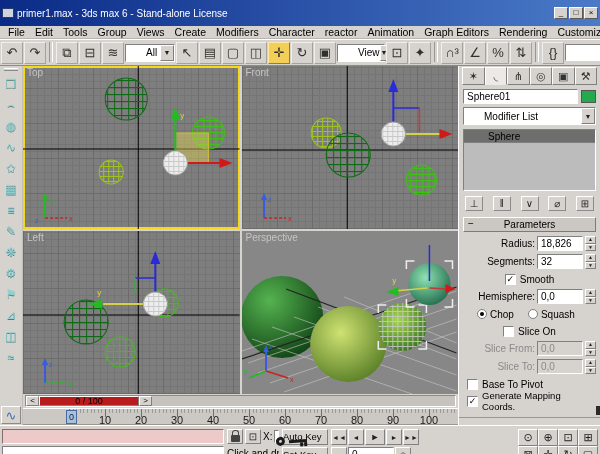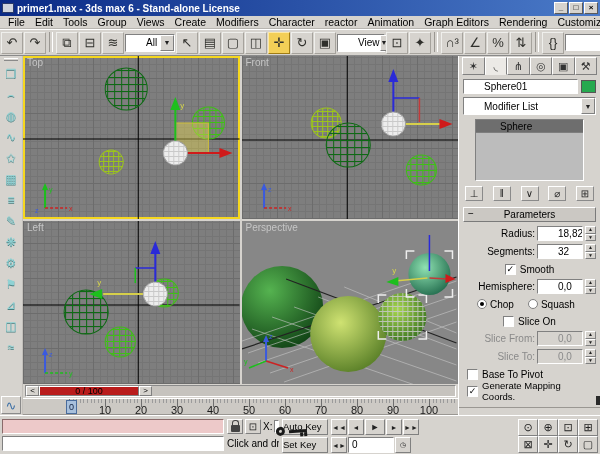--- a/index.html
+++ b/index.html
@@ -1,20 +1,20 @@
 <!DOCTYPE html>
 <html><head>
 <meta charset="utf-8">
 <style>
 *{box-sizing:border-box;margin:0;padding:0}
 html,body{background:#555}
 body{font-family:"Liberation Sans",sans-serif;font-size:11px;-webkit-font-smoothing:none}
 #app{width:600px;height:454px;background:#d6d3ce;position:relative;overflow:hidden}
 
-.titlebar{height:16px;background:linear-gradient(90deg,#0a2a86,#4a7ac8);display:flex;align-items:center;color:#fff;font-size:10px;font-weight:bold;padding:0 2px;gap:3px}
+.titlebar{height:26px;background:linear-gradient(90deg,#0a2a86,#4a7ac8);display:flex;align-items:center;color:#fff;font-size:10px;font-weight:normal;padding:0 2px;gap:3px}
 .appicon{width:12px;height:10px;background:#cfd4dc;border:1px solid #2a3a6a;flex:0 0 auto}
 .title-text{flex:1;white-space:nowrap;overflow:hidden}
 .winbtns{display:flex;gap:1px}
 .win-btn{width:14px;height:12px;background:#d6d3ce;border:1px solid;border-color:#fff #5a5a5a #5a5a5a #fff;font-size:8px;line-height:9px;text-align:center;color:#000}
 .menubar{height:13px;display:flex;align-items:center;padding-left:3px;background:#d6d3ce;border-bottom:1px solid #b8b5b0}
 .mitem{padding:0 5px;font-size:10.5px;white-space:nowrap}
 
 .toolbar{height:27px;display:flex;align-items:center;padding:1px 1px;border-top:1px solid #fff;border-bottom:1px solid #8a8a8a;gap:1px;overflow:hidden}
 .tbtn{width:22px;height:22px;flex:0 0 auto;display:flex;align-items:center;justify-content:center;font-size:13px;color:#30302c;background:#d6d3ce;border:1px solid;border-color:#efefec #a5a29c #a5a29c #efefec}
 .tbtn[data-active]{background:#f3cf57;border-color:#fce9a8 #a07c14 #a07c14 #fce9a8}
@@ -51,25 +51,25 @@
 .ruler-nums span{width:36px;text-align:center;flex:0 0 auto}
 .frame-marker{position:absolute;left:43px;top:1px;width:11px;height:14px;background:#a8c0dc;border:1px solid #4a6c9c;font-size:9px;text-align:center;line-height:12px;color:#102040}
 
 .cmdcol{width:142px;display:flex;flex-direction:column;background:#d6d3ce;border-left:1px solid #fff}
 .cmd{height:351px;display:flex;flex-direction:column;padding:0 2px;position:relative}
 .cmdfill{flex:1;border-top:1px solid #9a9792}
 .tabs{height:19px;display:flex;padding:1px 1px 0;gap:0}
 .tab{flex:1;height:18px;background:#d6d3ce;border:1px solid;border-color:#fff #808080 #808080 #fff;display:flex;align-items:center;justify-content:center;font-size:11px;color:#333}
 .tab[data-active]{background:#eceae6;border-bottom-color:#eceae6}
 .namerow{display:flex;align-items:center;gap:3px;margin:4px 2px 2px}
-.field{background:#fff;border:1px solid;border-color:#808080 #fff #fff #808080;height:15px;font-size:10px;padding:1px 20px;overflow:hidden;white-space:nowrap}
+.field{background:#fff;border:1px solid;border-color:#808080 #fff #fff #808080;height:15px;font-size:10px;padding:1px 3px;overflow:hidden;white-space:nowrap}
 .namefield{flex:1}
 .swatch{width:15px;height:13px;border:1px solid #555;flex:0 0 auto}
 .modcombo{margin:1px 2px}
-.stackbox{height:62px;background:#bcbcbc;border:1px solid;border-color:#808080 #fff #fff #808080;margin:3px 14px;font-size:10px;overflow:hidden}
+.stackbox{height:62px;background:#bcbcbc;border:1px solid;border-color:#808080 #fff #fff #808080;margin:3px 2px;font-size:10px;overflow:hidden}
 .stackrow{height:13px;line-height:13px;padding-left:24px;background:#6e6e6e;color:#000;border-bottom:1px solid #7e7e7e}
 .stackbtns{display:flex;align-items:center;gap:3px;padding:2px 4px 3px;justify-content:space-between}
 .sbtn{width:18px;height:15px;display:flex;align-items:center;justify-content:center;font-size:10px;color:#222;background:#d6d3ce;border:1px solid;border-color:#fff #8a8a8a #8a8a8a #fff}
 .rollout-h{height:15px;background:#cbc8c3;border:1px solid;border-color:#fff #7a7a7a #7a7a7a #fff;display:flex;align-items:center;justify-content:center;font-size:10px;position:relative;margin:3px 2px 4px}
 .rollout-h .minus{position:absolute;left:4px;top:0;font-size:10px}
 .params{display:flex;flex-direction:column;gap:3px;font-size:10px;padding:0 2px}
 .prow{display:flex;align-items:center;justify-content:flex-end;gap:2px;height:15px}
 .plabel{white-space:nowrap}
 .pfield{width:46px}
 .spinner{width:11px;height:15px;display:flex;flex-direction:column;flex:0 0 auto}

